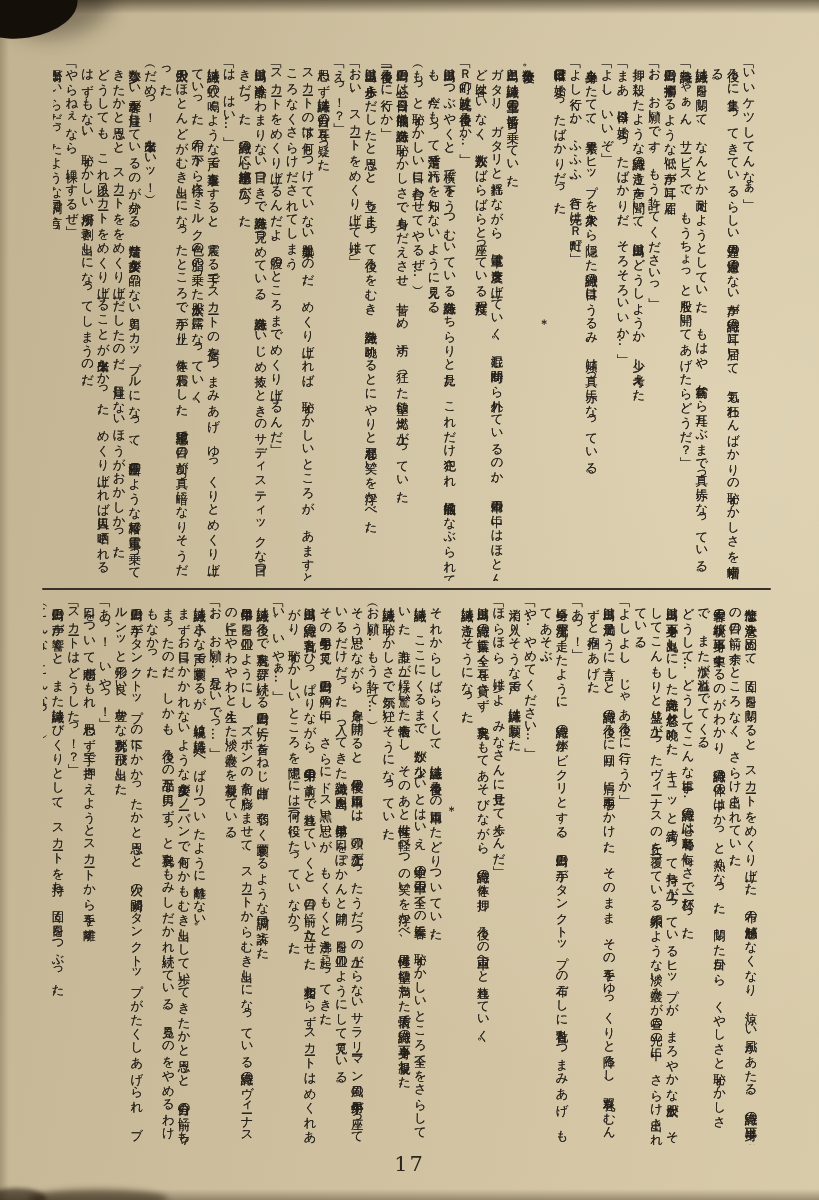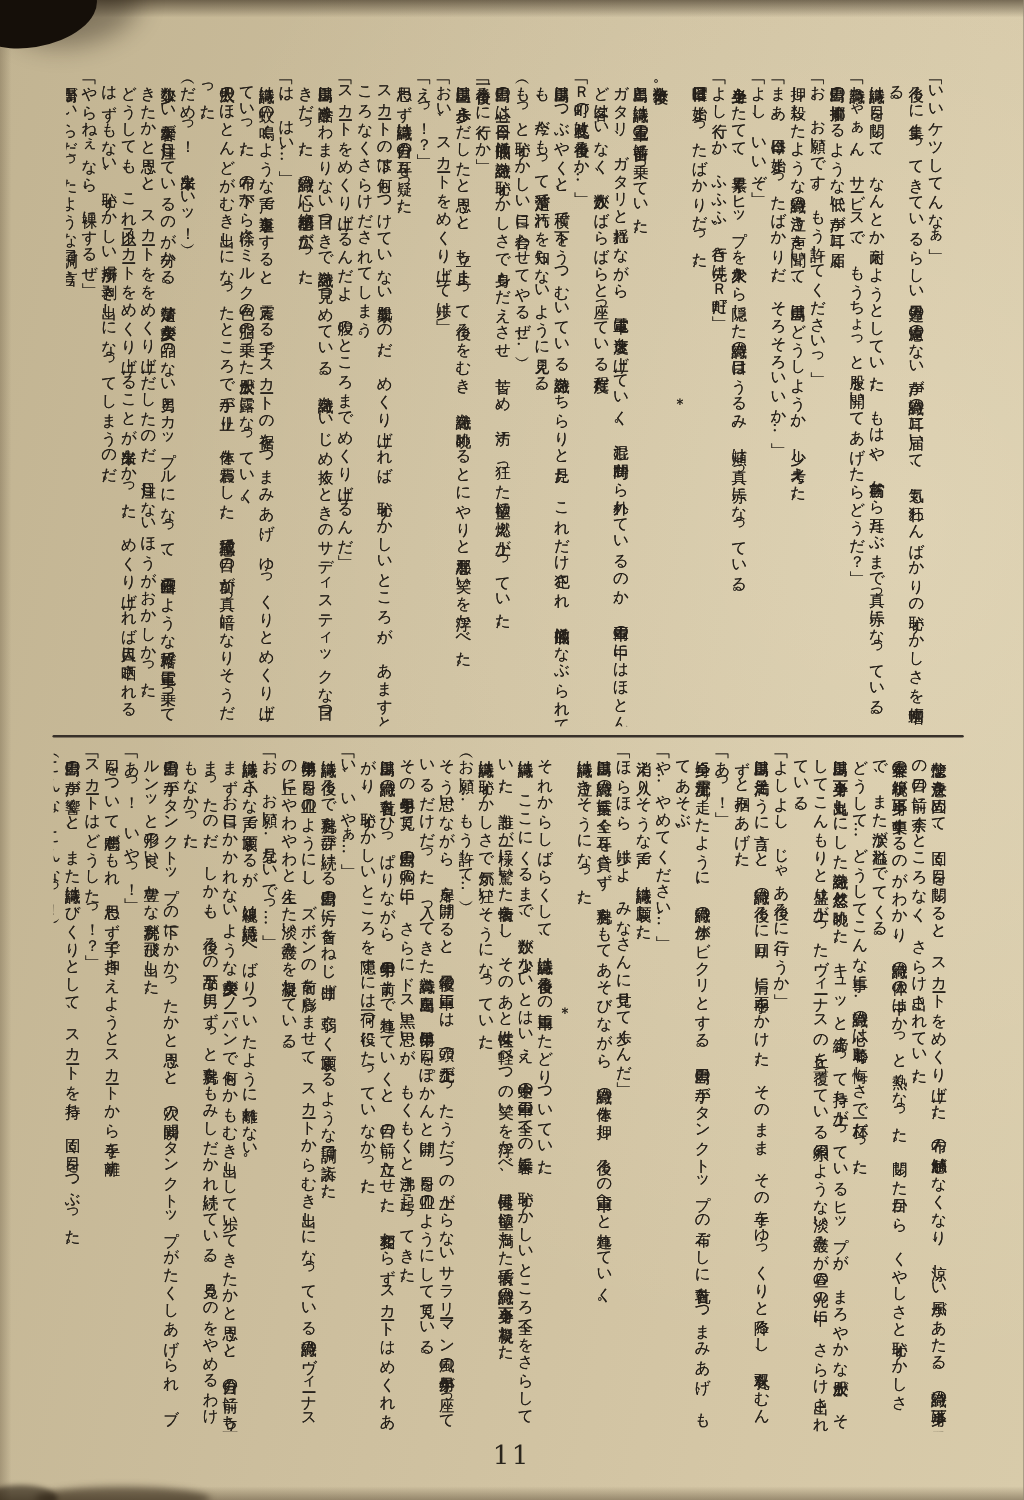--- a/index.html
+++ b/index.html
@@ -126,14 +126,14 @@
       <p class="para">詩織は小さな声で哀願するが、視線は詩織にへばりついたように離れない。</p>
       <p class="para">まずお目にかかれないような美少女がノーパンで何もかもむき出しして歩いてきたかと思うと、自分の前に立ち止まったのだ。しかも、後ろの下品な男にずっと乳房をもみしだかれ続けている。見るのをやめるわけもなかった。</p>
       <p class="para">島田の手がタンクトップの下にかかったかと思うと、次の瞬間、タンクトップがたくしあげられ、ブルンッと形の良い、豊かな乳房が飛び出した。</p>
       <p class="para">「あっ！　いやっ！」</p>
       <p class="para">口をついて悲鳴がもれ、思わず手で押さえようとスカートから手を離す。</p>
       <p class="para">「スカートはどうしたっ！？」</p>
       <p class="para">島田の声が響くと、また詩織はびくりとして、スカートを持ち、固く目をつぶった。</p>
       <p class="para">（こんな…こんなっ！）</p>
     </div>
 
-  <div id="page-number">11</div>
+  <div id="page-number">17</div>
 </div>
 
 </body></html>

